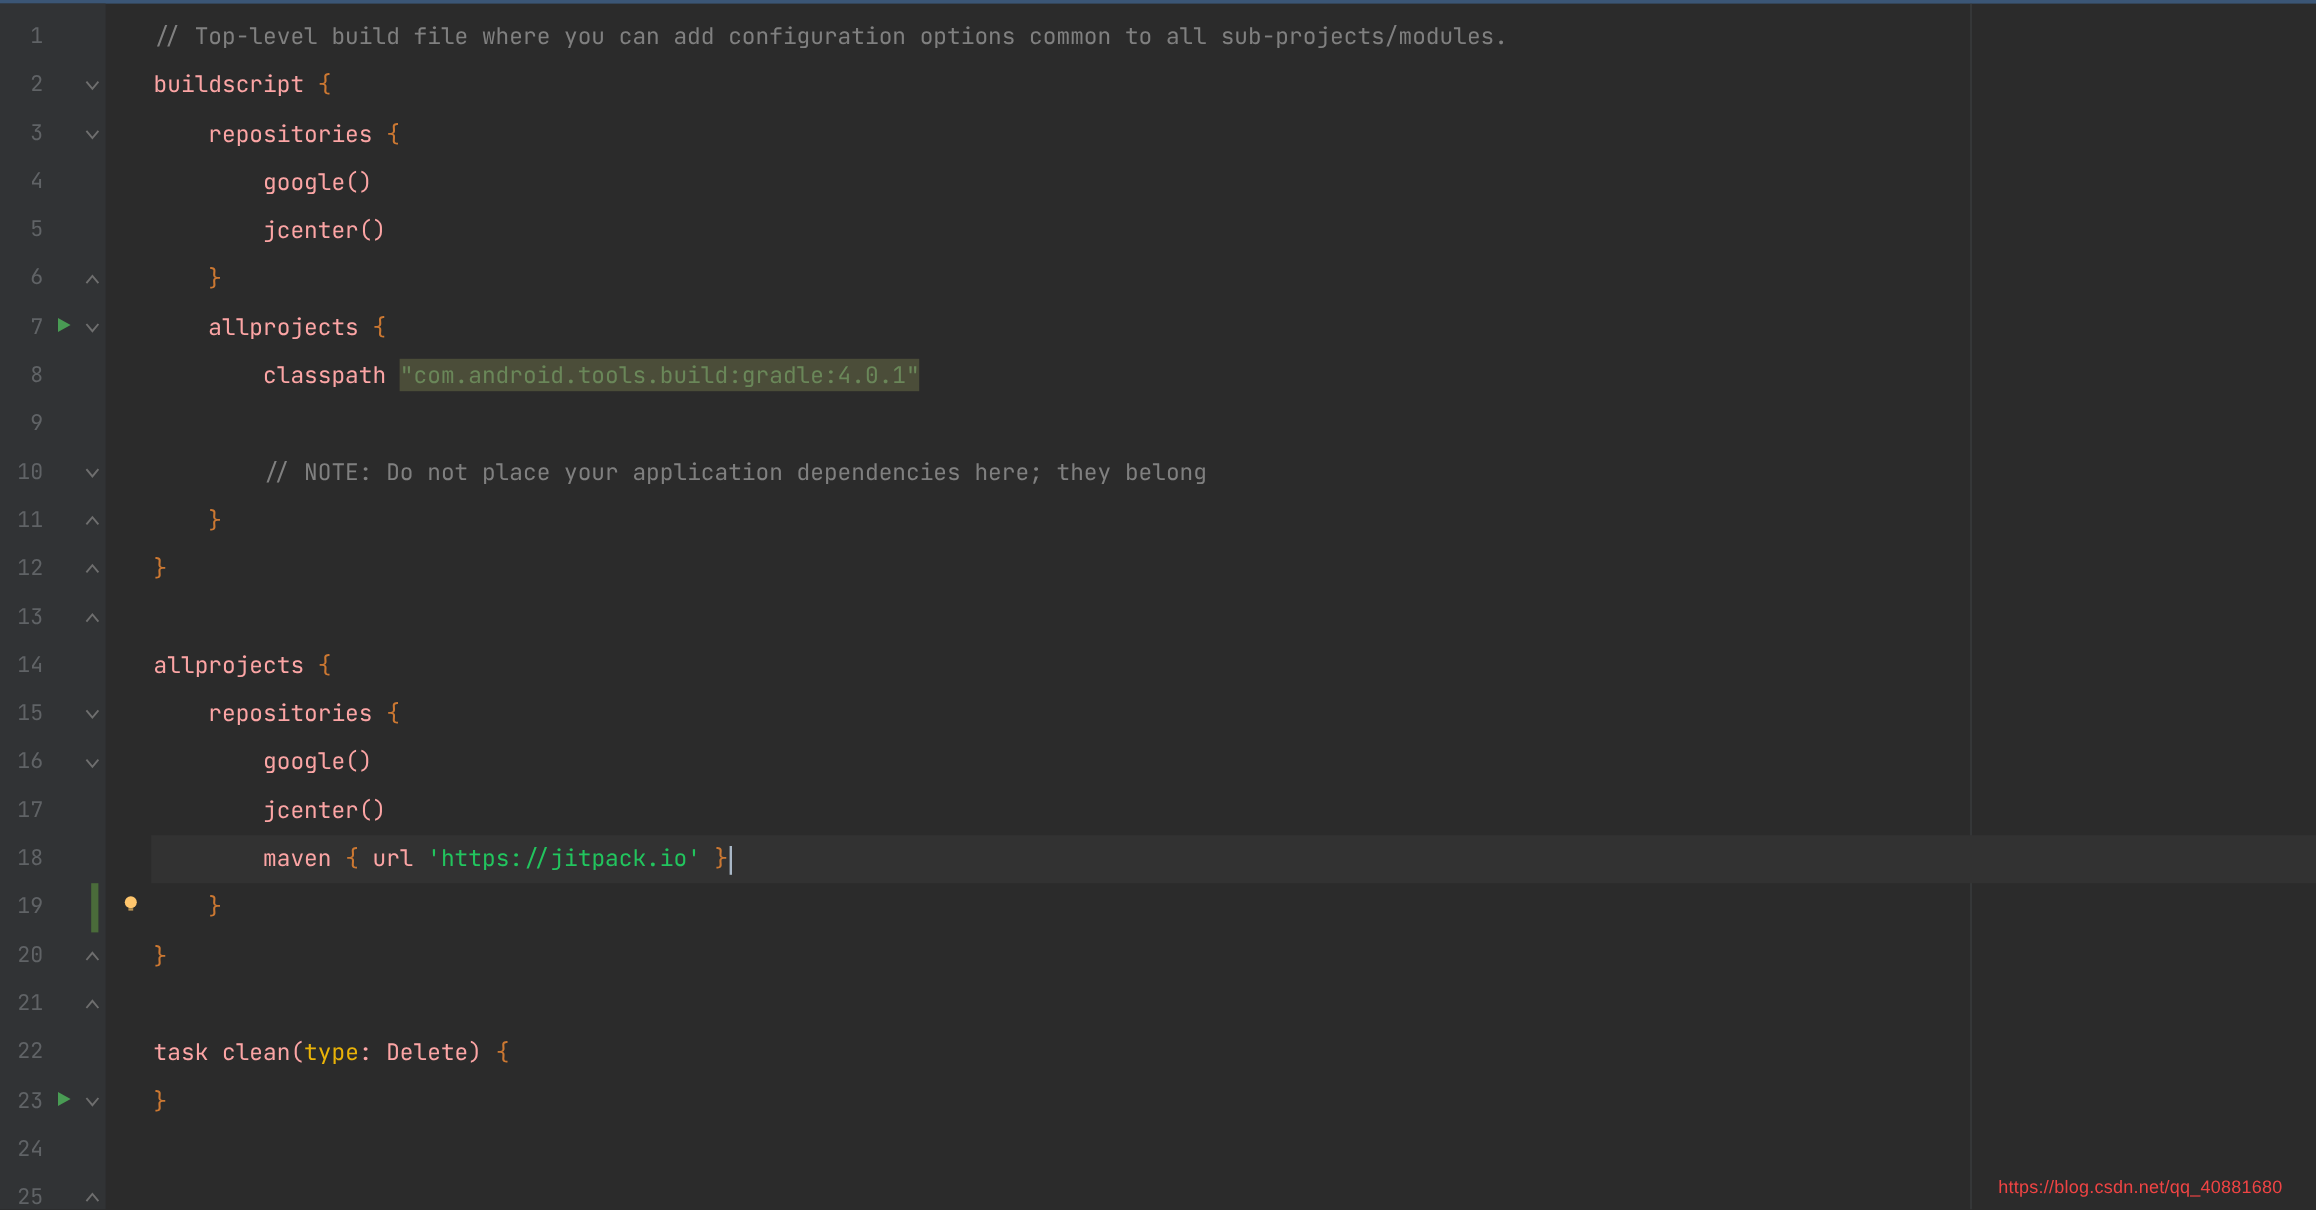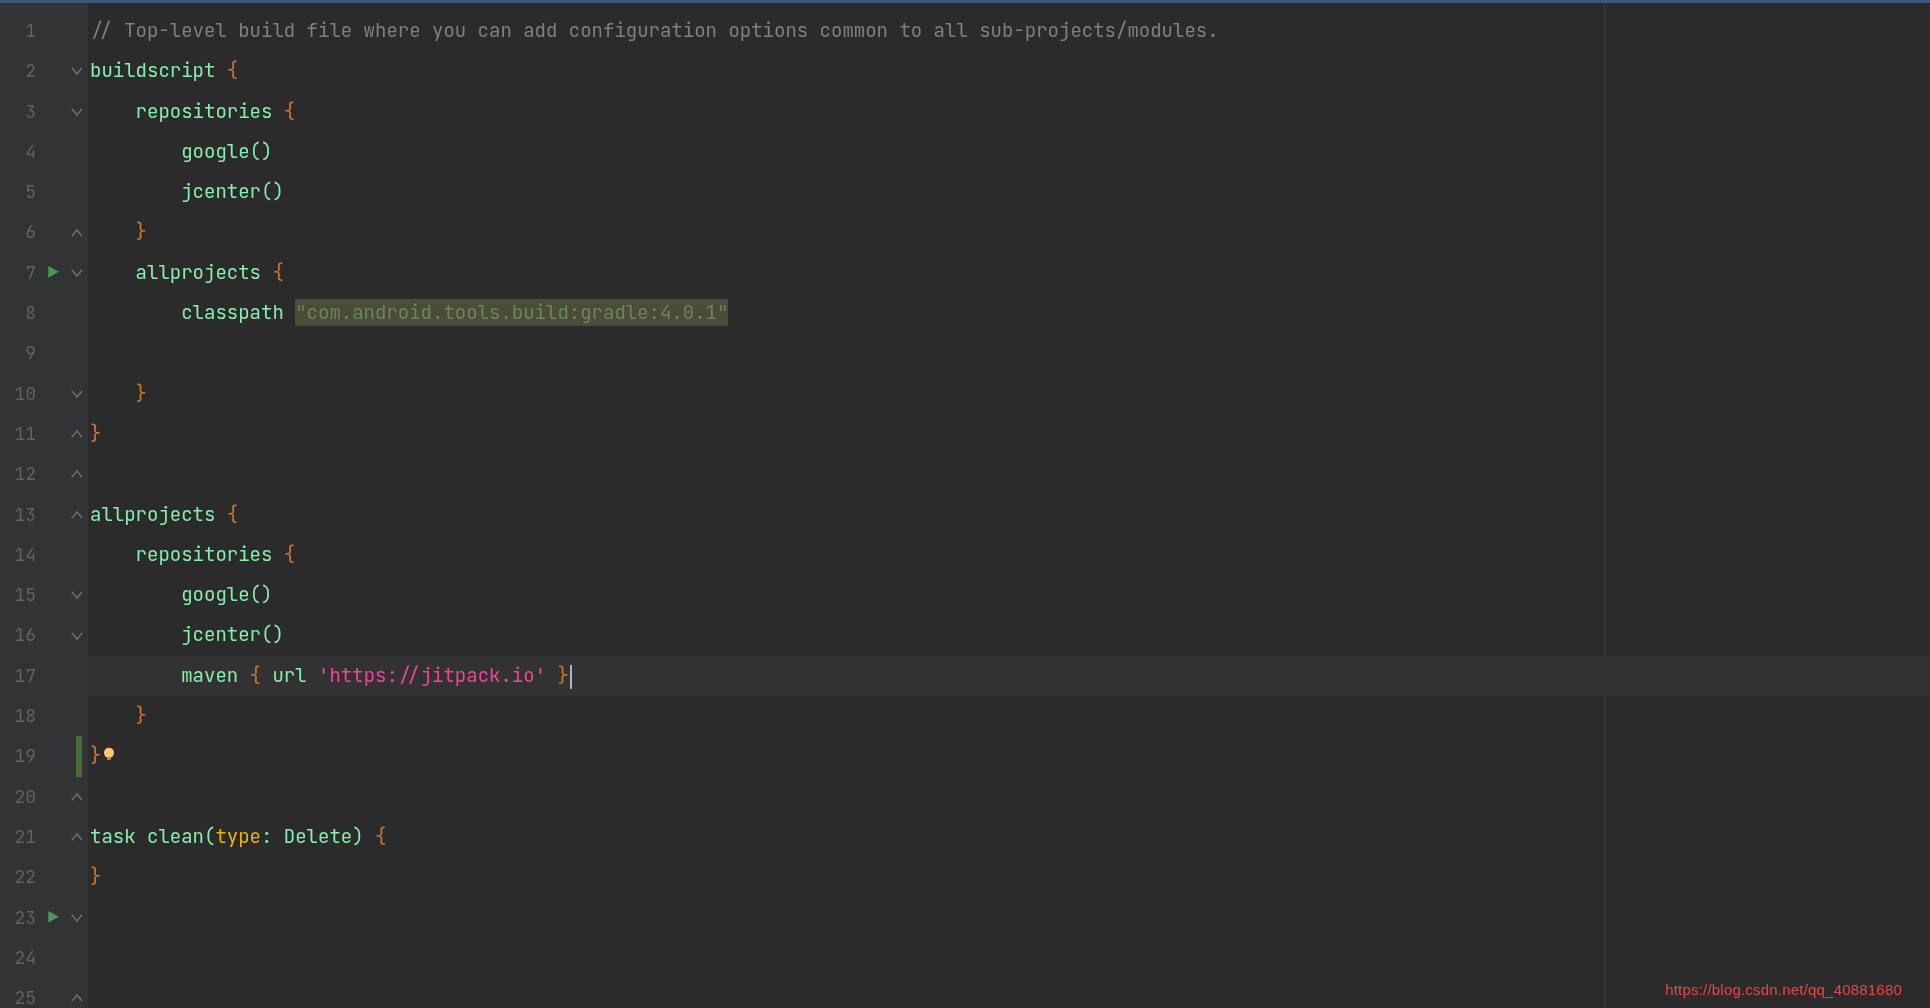--- a/index.html
+++ b/index.html
@@ -67,43 +67,44 @@
     width: 46px;
     text-align: center;
     color: #ffc66d;
     z-index: 5;
   }
   .bulb-mark svg { width: 16px; height: 16px; }
   .code-area {
     flex: 1;
     padding-top: 8px;
     position: relative;
+    margin-left: 38px;
   }
   .code-line {
     height: 40.3px;
     line-height: 40.3px;
     white-space: pre;
     padding-left: 2px;
     position: relative;
   }
   .code-line.current {
     background: #323232;
   }
   .green-gutter-stripe {
     position: absolute;
     left: 76px;
     width: 6px;
     background: #4a6b3a;
     z-index: 1;
   }
   .comment { color: #808080; }
   .keyword { color: #cc7832; }
-  .string { color: #ec4899; }
+  .string { color: #22c55e; }
   .string-hl { color: #6a8759; background: #4b4d39; padding: 1px 0; }
-  .ident { color: #86efac; }
+  .ident { color: #fca5a5; }
   .ident-orange { color: #eab308; }
   .ident-purple { color: #9876aa; }
   .caret {
     display:inline-block;
     width:2px;
     height:24px;
     background:#a9b7c6;
     vertical-align:middle;
     margin-left:1px;
   }
@@ -225,20 +226,21 @@
     <div class="right-margin"></div>
   <div class="code-line"><span class="comment">// Top-level build file where you can add configuration options common to all sub-projects/modules.</span></div>
       <div class="code-line"><span class="ident">buildscript </span><span class="keyword">{</span></div>
       <div class="code-line"><span class="ident">    repositories </span><span class="keyword">{</span></div>
       <div class="code-line"><span class="ident">        google()</span></div>
       <div class="code-line"><span class="ident">        jcenter()</span></div>
       <div class="code-line"><span class="ident">    </span><span class="keyword">}</span></div>
       <div class="code-line"><span class="ident">    allprojects </span><span class="keyword">{</span></div>
       <div class="code-line"><span class="ident">        classpath </span><span class="string-hl">"com.android.tools.build:gradle:4.0.1"</span></div>
       <div class="code-line"><span class="ident"></span></div>
+      <div class="code-line"><span class="ident">        </span><span class="comment">// NOTE: Do not place your application dependencies here; they belong</span></div>
       <div class="code-line"><span class="ident">    </span><span class="keyword">}</span></div>
       <div class="code-line"><span class="keyword">}</span></div>
       <div class="code-line"><span class="ident"></span></div>
       <div class="code-line"><span class="ident">allprojects </span><span class="keyword">{</span></div>
       <div class="code-line"><span class="ident">    repositories </span><span class="keyword">{</span></div>
       <div class="code-line"><span class="ident">        google()</span></div>
       <div class="code-line"><span class="ident">        jcenter()</span></div>
       <div class="code-line current"><span class="ident">        maven </span><span class="keyword">{</span><span class="ident"> url </span><span class="string">'https://jitpack.io'</span><span class="ident"> </span><span class="keyword">}</span><span class="caret"></span></div>
       <div class="code-line"><span class="ident">    </span><span class="keyword">}</span></div>
       <div class="code-line"><span class="keyword">}</span></div>

